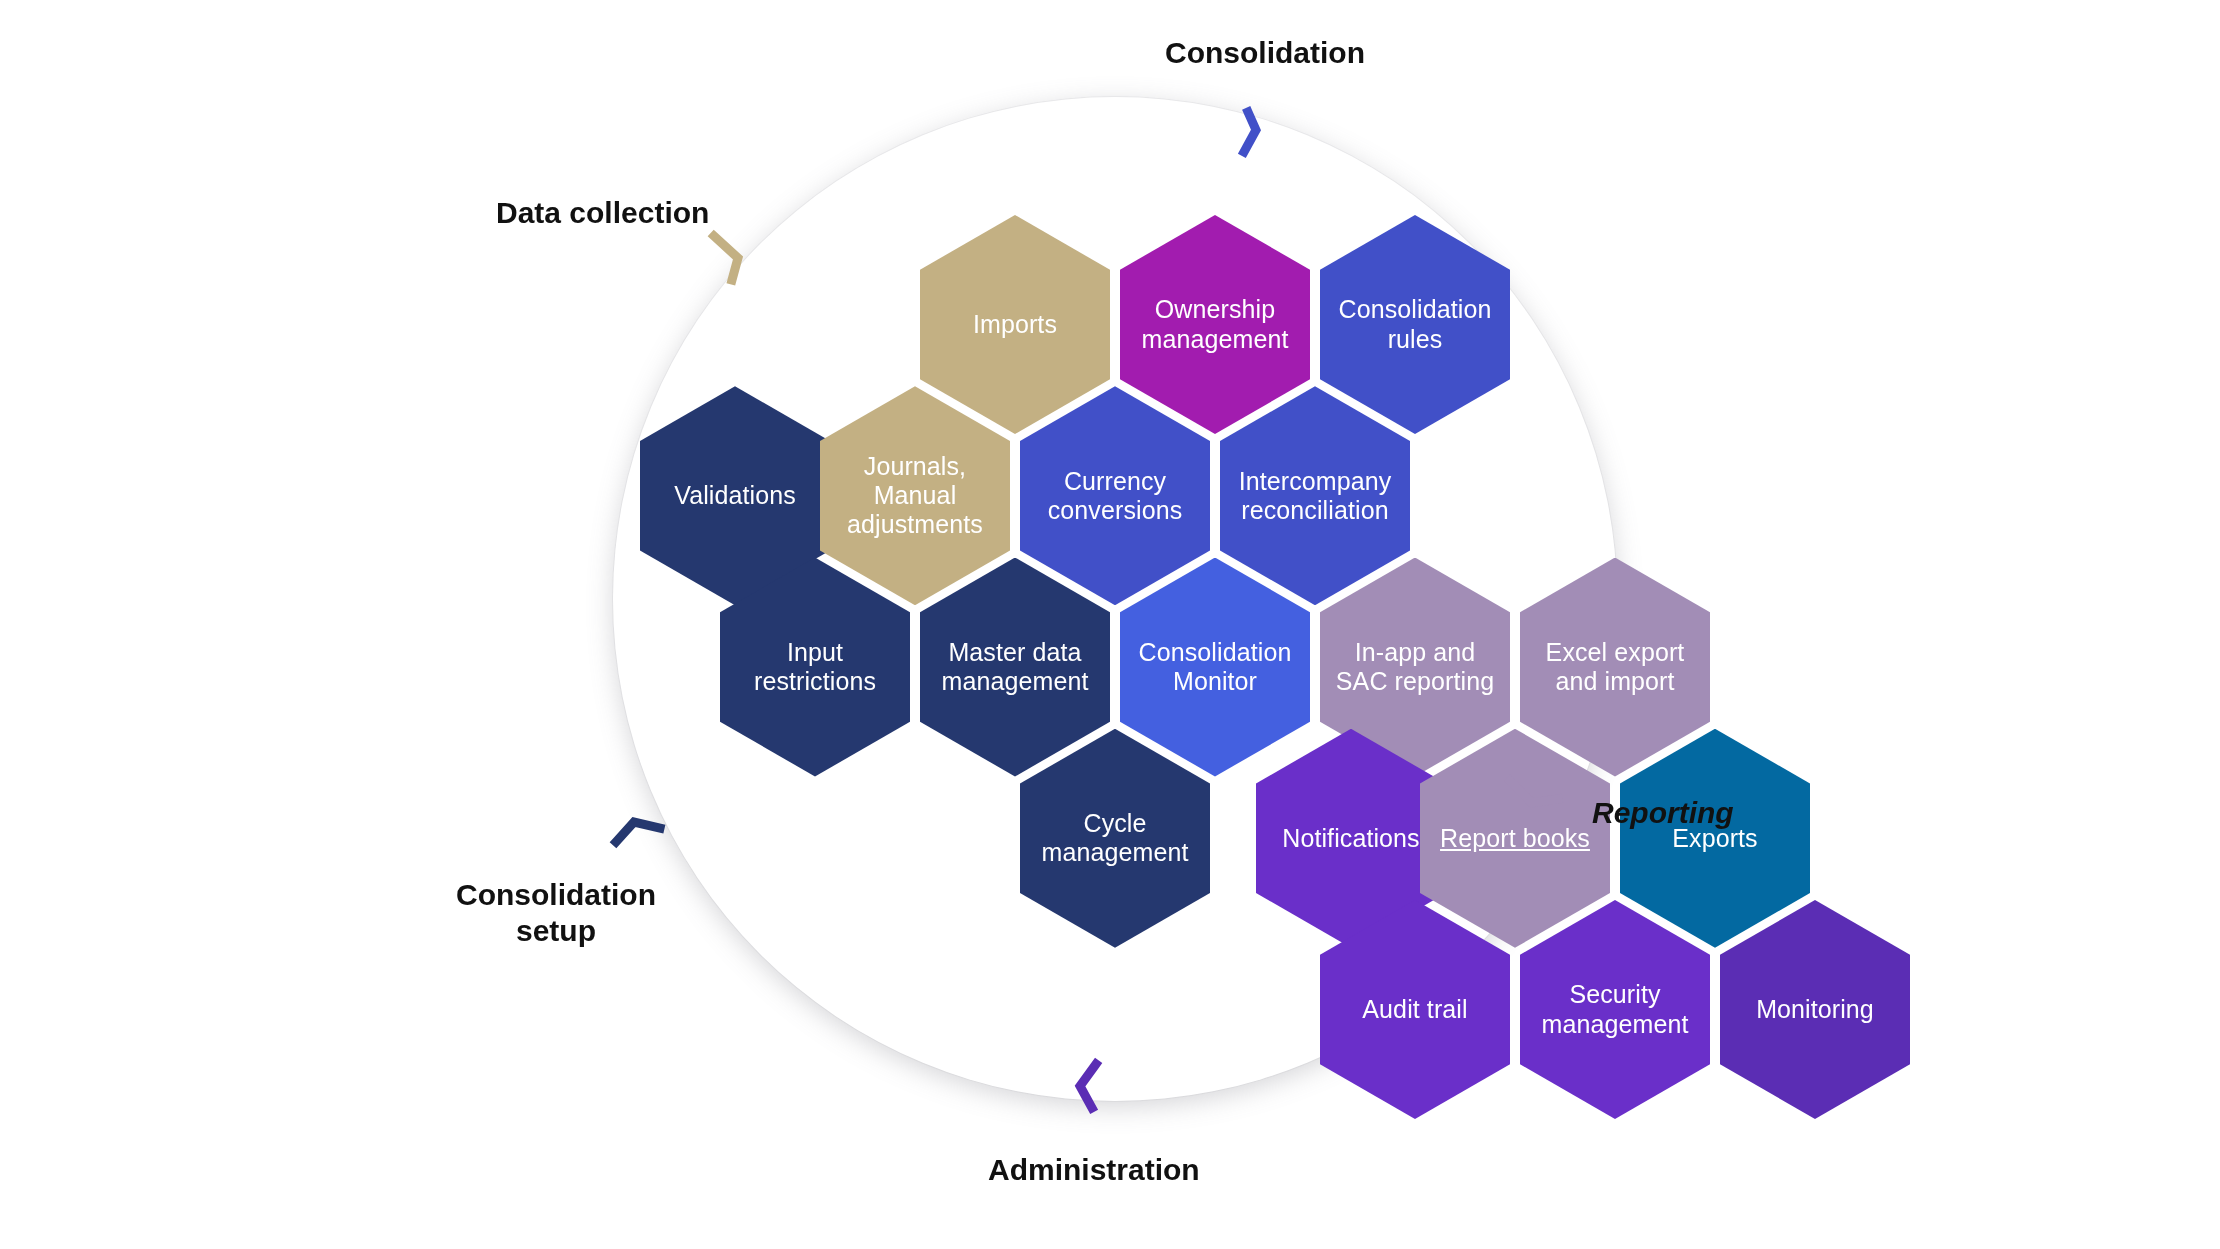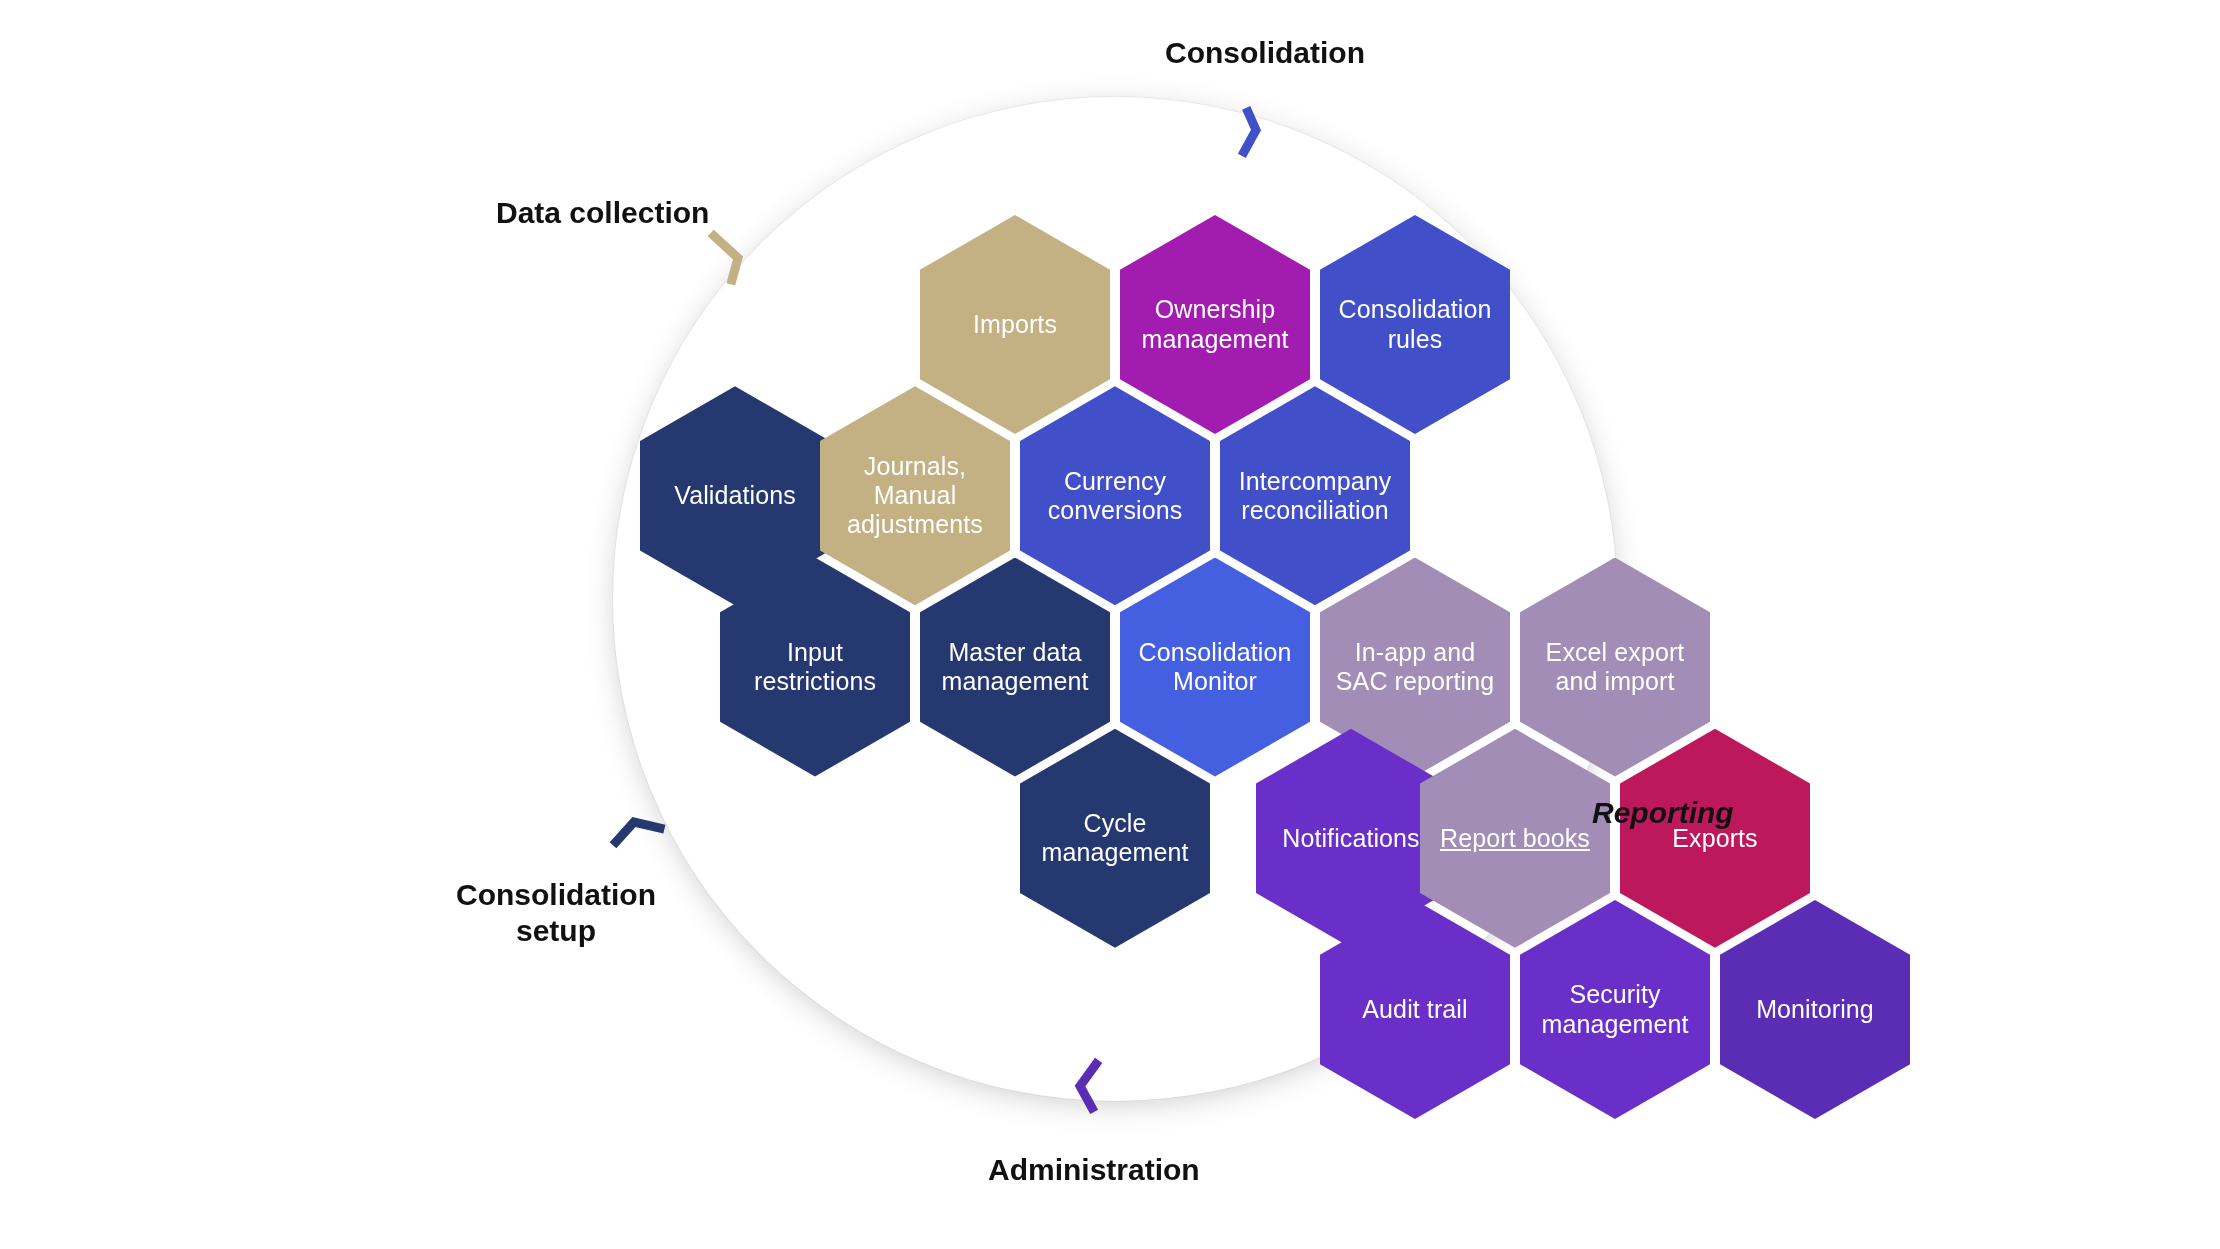--- a/index.html
+++ b/index.html
@@ -129,21 +129,21 @@
       </div>
       <div class="hex" style="left: 1020px; top: 728.75px; background: rgb(37, 56, 111);">
         <span class="lbl">Cycle<br>management</span>
       </div>
       <div class="hex" style="left: 1220px; top: 728.75px; background: rgb(106, 47, 201); margin-left: 36px;">
         <span class="lbl">Notifications</span>
       </div>
       <div class="hex" style="left: 1420px; top: 728.75px; background: rgb(162, 141, 182); text-decoration: underline;">
         <span class="lbl">Report books</span>
       </div>
-      <div class="hex" style="left: 1620px; top: 728.75px; background: #be185d;">
+      <div class="hex" style="left: 1620px; top: 728.75px; background: #0369a1;">
         <span class="lbl">Exports</span>
       </div>
       <div class="hex" style="left: 1320px; top: 900px; background: rgb(106, 47, 201);">
         <span class="lbl">Audit trail</span>
       </div>
       <div class="hex" style="left: 1520px; top: 900px; background: rgb(106, 47, 201);">
         <span class="lbl">Security<br>management</span>
       </div>
       <div class="hex" style="left: 1720px; top: 900px; background: rgb(91, 45, 180);">
         <span class="lbl">Monitoring</span>

